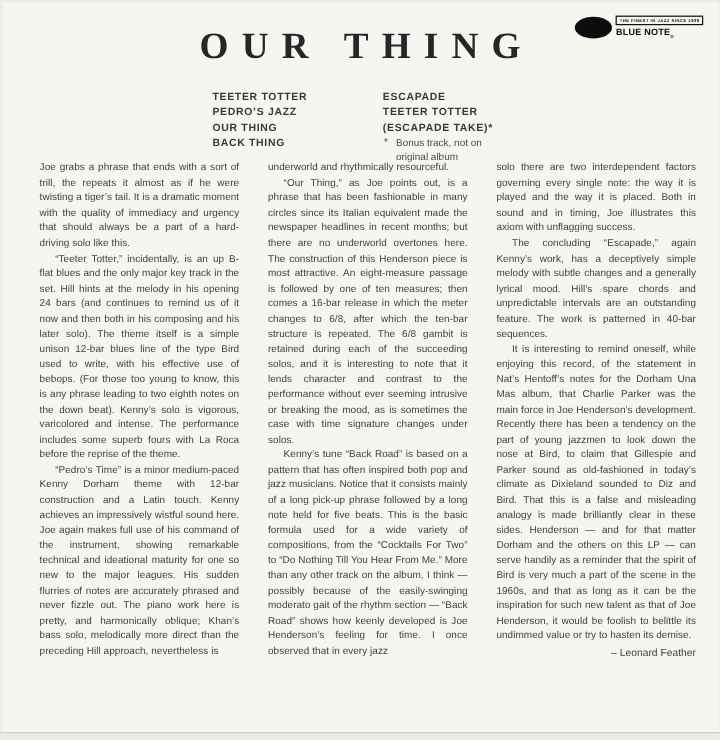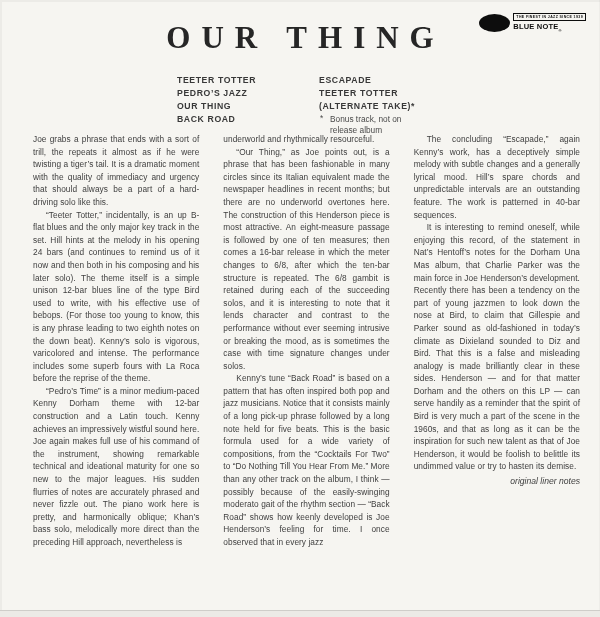--- a/index.html
+++ b/index.html
@@ -72,30 +72,30 @@
     </div>
   </div>
 
   <h1 class="title">OUR THING</h1>
 
   <div class="tracks">
     <div class="track-col left">
         <div class="track">TEETER TOTTER</div>
         <div class="track">PEDRO’S JAZZ</div>
         <div class="track">OUR THING</div>
-        <div class="track">BACK ROAD</div>
+        <div class="track">BACK THING</div>
       </div>
     <div class="track-col right">
       <div>
           <div class="track">ESCAPADE</div>
           <div class="track">TEETER TOTTER</div>
-          <div class="track">(ALTERNATE TAKE)*</div>
+          <div class="track">(ESCAPADE TAKE)*</div>
         </div>
       <div class="footnote">
-        <span class="footnote-marker">*</span><span>Bonus track, not on release album</span>
+        <span class="footnote-marker">*</span><span>Bonus track, not on original album</span>
       </div>
     </div>
   </div>
 
   <div class="columns">
     <div class="col">
       <div>
           <p class="para"><span>Joe grabs a phrase that ends with a sort of trill, the repeats it almost as if he were twisting a tiger’s tail. It is a dramatic moment with the quality of immediacy and urgency that should always be a part of a hard-driving solo like this.</span></p>
           <p class="para indent"><span>“Teeter Totter,” incidentally, is an up B-flat blues and the only major key track in the set. Hill hints at the melody in his opening 24 bars (and continues to remind us of it now and then both in his composing and his later solo). The theme itself is a simple unison 12-bar blues line of the type Bird used to write, with his effective use of bebops. (For those too young to know, this is any phrase leading to two eighth notes on the down beat). Kenny’s solo is vigorous, varicolored and intense. The performance includes some superb fours with La Roca before the reprise of the theme.</span></p>
           <p class="para indent"><span>“Pedro’s Time” is a minor medium-paced Kenny Dorham theme with 12-bar construction and a Latin touch. Kenny achieves an impressively wistful sound here. Joe again makes full use of his command of the instrument, showing remarkable technical and ideational maturity for one so new to the major leagues. His sudden flurries of notes are accurately phrased and never fizzle out. The piano work here is pretty, and harmonically oblique; Khan’s bass solo, melodically more direct than the preceding Hill approach, nevertheless is</span></p>
@@ -103,24 +103,25 @@
     </div>
     <div class="col">
       <div>
           <p class="para"><span>underworld and rhythmically resourceful.</span></p>
           <p class="para indent"><span>“Our Thing,” as Joe points out, is a phrase that has been fashionable in many circles since its Italian equivalent made the newspaper headlines in recent months; but there are no underworld overtones here. The construction of this Henderson piece is most attractive. An eight-measure passage is followed by one of ten measures; then comes a 16-bar release in which the meter changes to 6/8, after which the ten-bar structure is repeated. The 6/8 gambit is retained during each of the succeeding solos, and it is interesting to note that it lends character and contrast to the performance without ever seeming intrusive or breaking the mood, as is sometimes the case with time signature changes under solos.</span></p>
           <p class="para indent"><span>Kenny’s tune “Back Road” is based on a pattern that has often inspired both pop and jazz musicians. Notice that it consists mainly of a long pick-up phrase followed by a long note held for five beats. This is the basic formula used for a wide variety of compositions, from the “Cocktails For Two” to “Do Nothing Till You Hear From Me.” More than any other track on the album, I think — possibly because of the easily-swinging moderato gait of the rhythm section — “Back Road” shows how keenly developed is Joe Henderson’s feeling for time. I once observed that in every jazz</span></p>
         </div>
     </div>
     <div class="col">
       <div>
+          <p class="para"><span>solo there are two interdependent factors governing every single note: the way it is played and the way it is placed. Both in sound and in timing, Joe illustrates this axiom with unflagging success.</span></p>
           <p class="para indent"><span>The concluding “Escapade,” again Kenny’s work, has a deceptively simple melody with subtle changes and a generally lyrical mood. Hill’s spare chords and unpredictable intervals are an outstanding feature. The work is patterned in 40-bar sequences.</span></p>
           <p class="para indent"><span>It is interesting to remind oneself, while enjoying this record, of the statement in Nat’s Hentoff’s notes for the Dorham </span><span class="italic">Una Mas</span><span> album, that Charlie Parker was the main force in Joe Henderson’s development. Recently there has been a tendency on the part of young jazzmen to look down the nose at Bird, to claim that Gillespie and Parker sound as old-fashioned in today’s climate as Dixieland sounded to Diz and Bird. That this is a false and misleading analogy is made brilliantly clear in these sides. Henderson — and for that matter Dorham and the others on this LP — can serve handily as a reminder that the spirit of Bird is very much a part of the scene in the 1960s, and that as long as it can be the inspiration for such new talent as that of Joe Henderson, it would be foolish to belittle its undimmed value or try to hasten its demise.</span></p>
         </div>
       <div class="signature">
-        <div class="credit">original liner notes</div>
+        <div>– Leonard Feather</div>
       </div>
     </div>
   </div>
 
   <div class="bottom-edge"></div>
 
 </div>
 
 </body></html>

